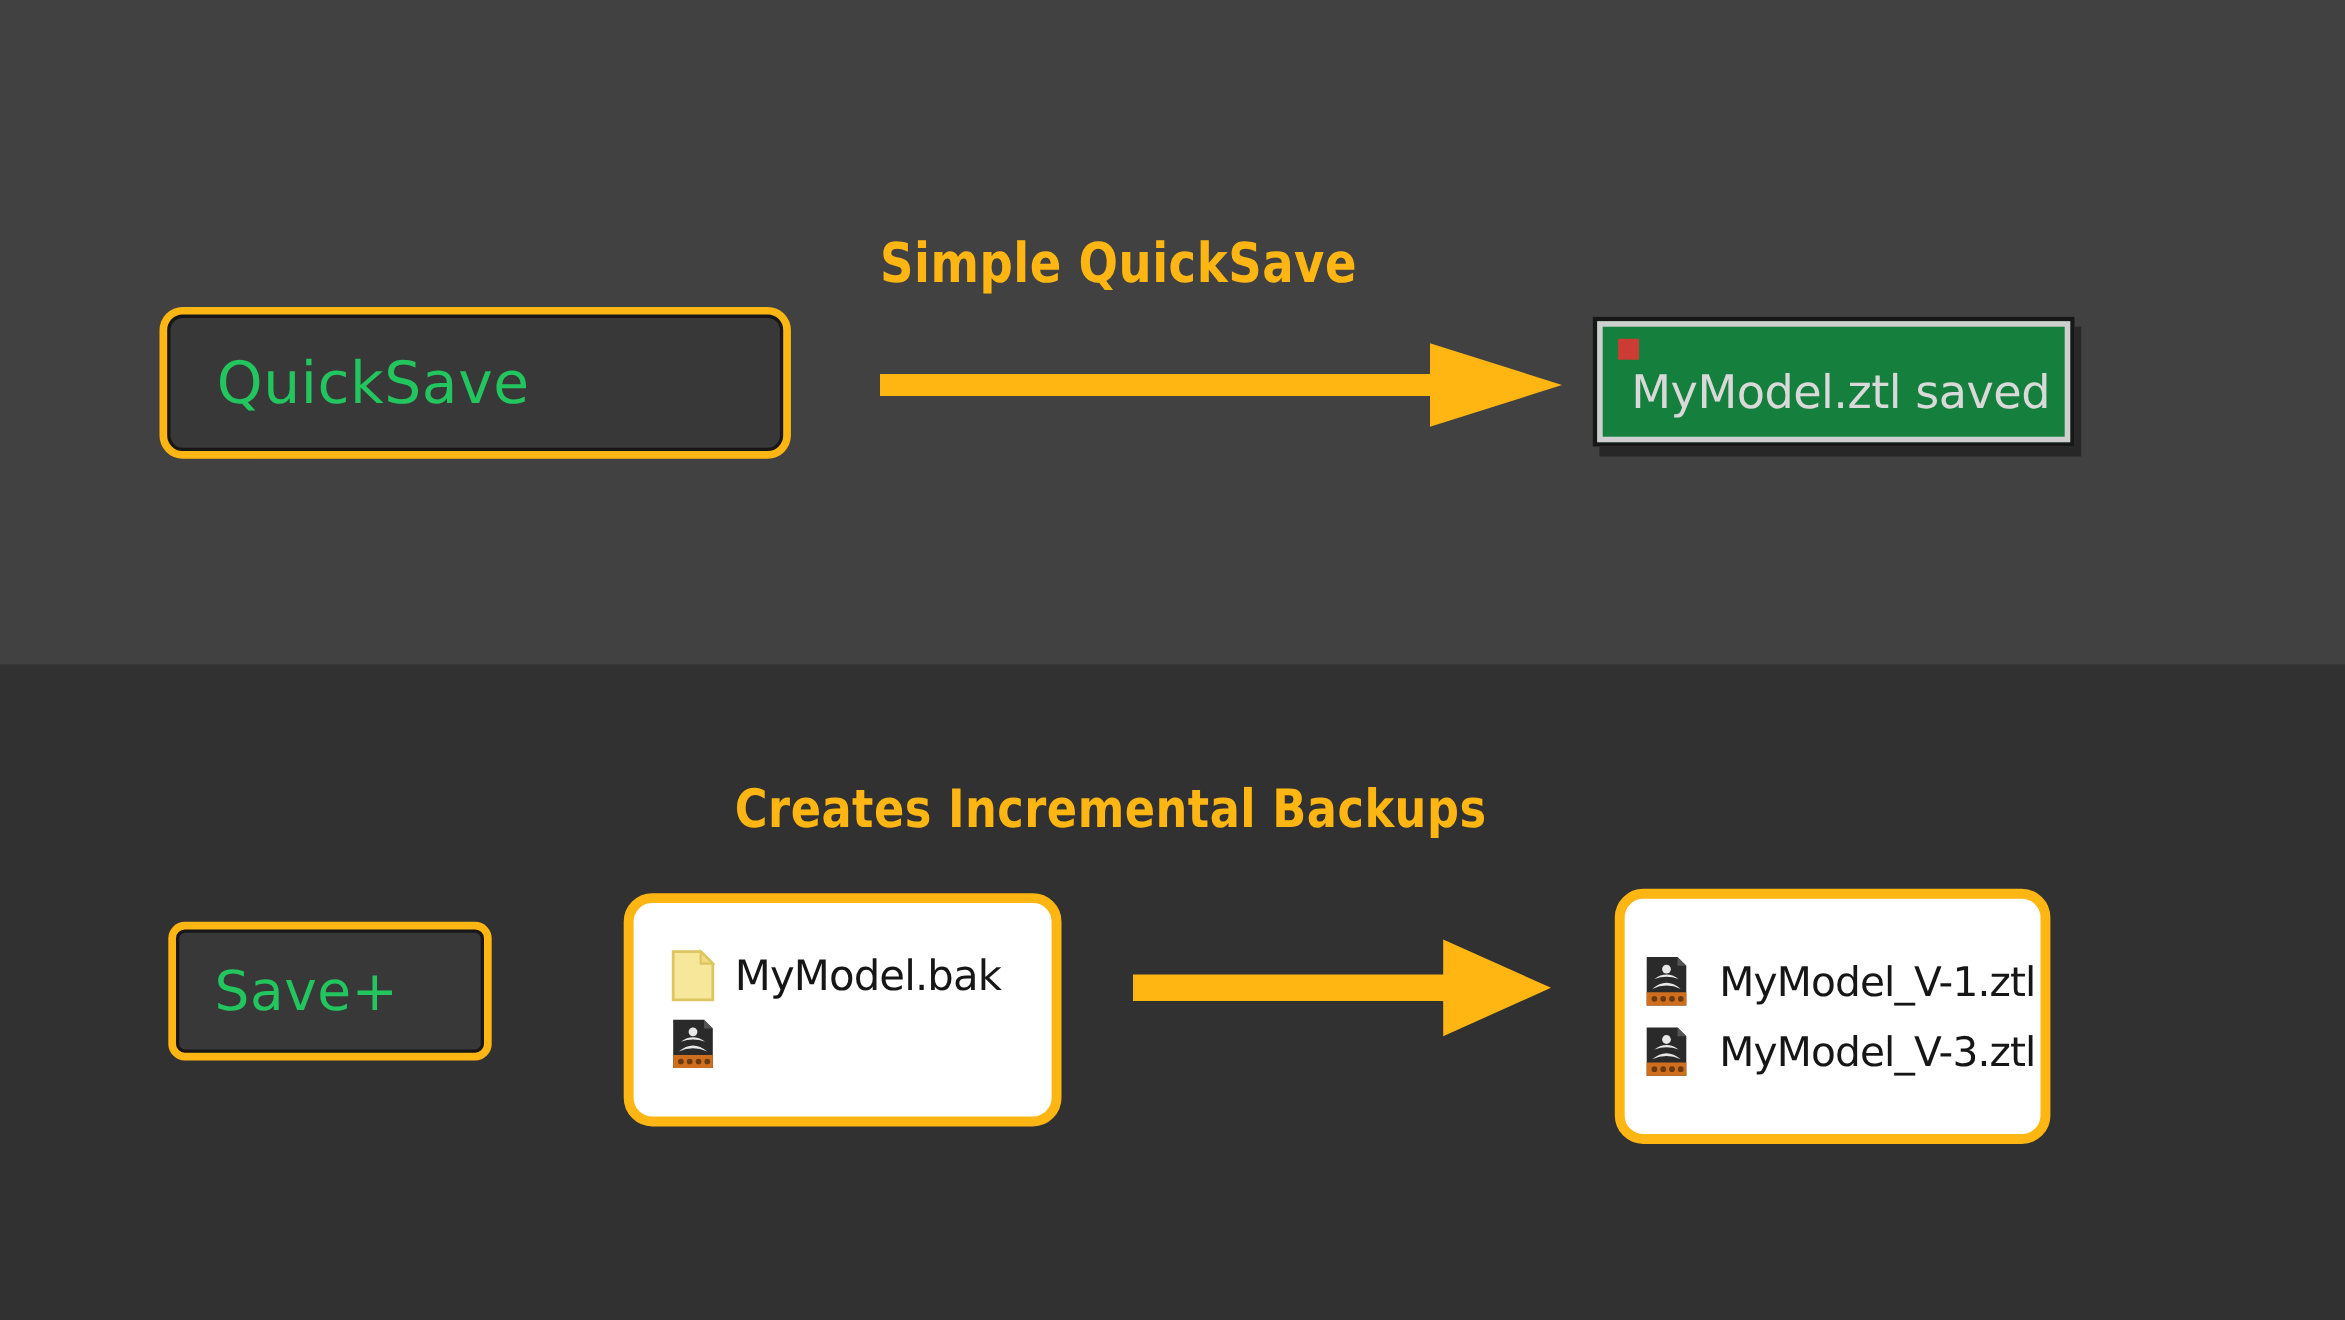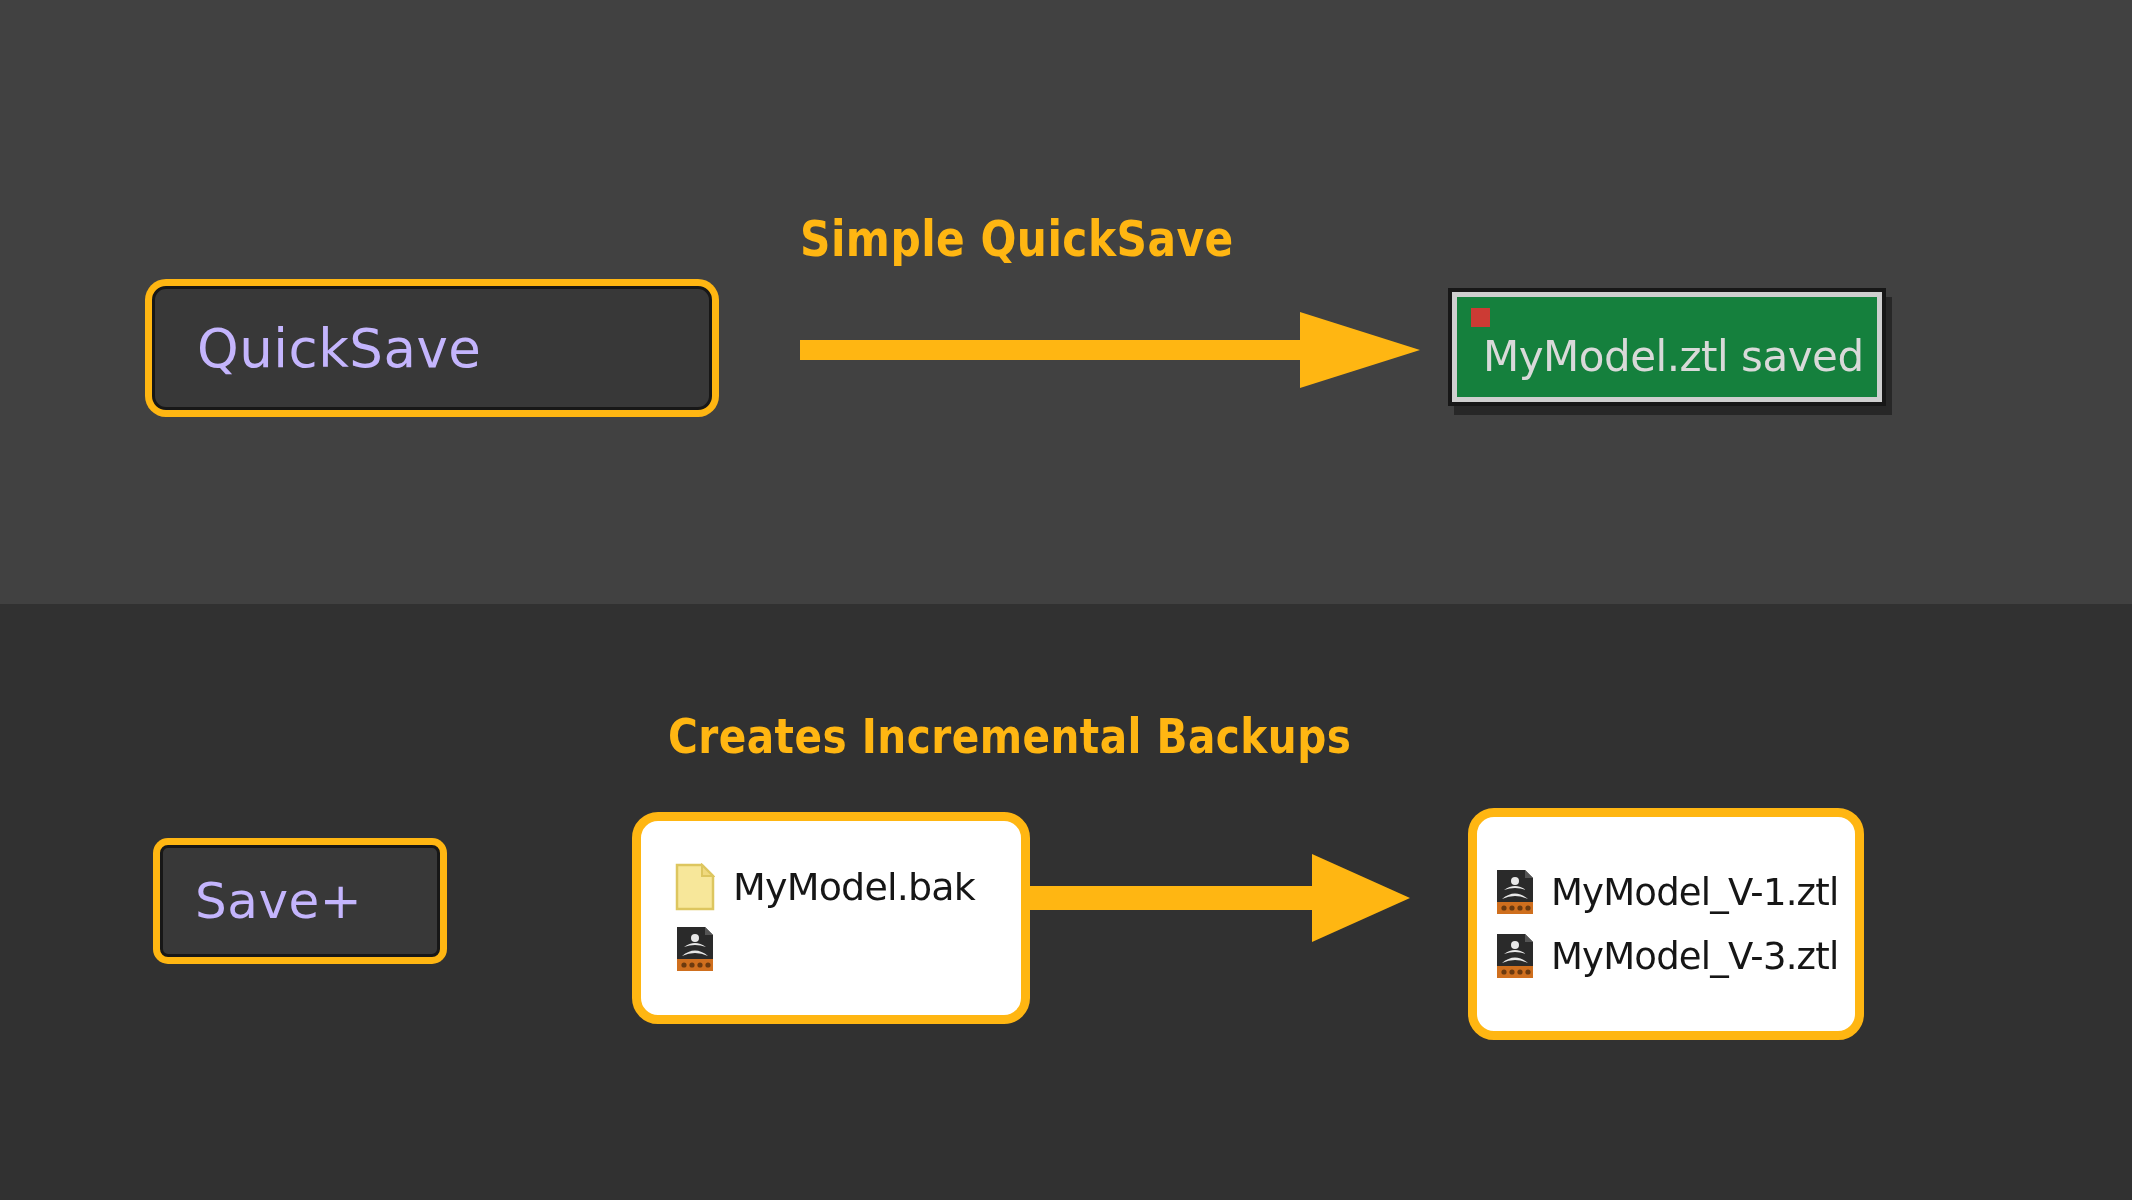--- a/index.html
+++ b/index.html
@@ -62,21 +62,21 @@
     background: #383838;
     border: 3px solid #171717;
     border-radius: 13px;
     box-shadow: 0 0 0 7px #FFB612;
     display: flex;
     align-items: center;
     justify-content: flex-start;
   }
   .zb-button-label {
     font-family: "DejaVu Sans", sans-serif;
-    color: #c4b5fd;
+    color: #22c55e;
     white-space: nowrap;
     font-weight: 400;
   }
 
   #btn-quicksave {
     left: 152px;
     top: 286px;
     width: 560px;
     height: 124px;
     border-radius: 14px;
@@ -163,21 +163,21 @@
     position: absolute;
     box-sizing: border-box;
     background: #ffffff;
     border: 9px solid #FFB612;
     border-radius: 26px;
     display: flex;
     flex-direction: column;
     justify-content: center;
   }
   #card-source-files {
-    left: 632px;
+    left: 567px;
     top: 812px;
     width: 398px;
     height: 212px;
     padding: 0 0 0 34px;
   }
   #card-version-files {
     left: 1468px;
     top: 808px;
     width: 396px;
     height: 232px;
@@ -193,21 +193,21 @@
   .file-label {
     font-family: "DejaVu Sans", sans-serif;
     color: #161616;
     font-size: 38px;
     margin-left: 18px;
     white-space: nowrap;
     letter-spacing: -0.8px;
   }
   #card-version-files .file-label {
     font-size: 37px;
-    margin-left: 16px;
+    margin-left: 28px;
   }
 
   
   .file-icon {
     width: 40px;
     height: 48px;
     flex: 0 0 auto;
     display: block;
   }
 </style>

